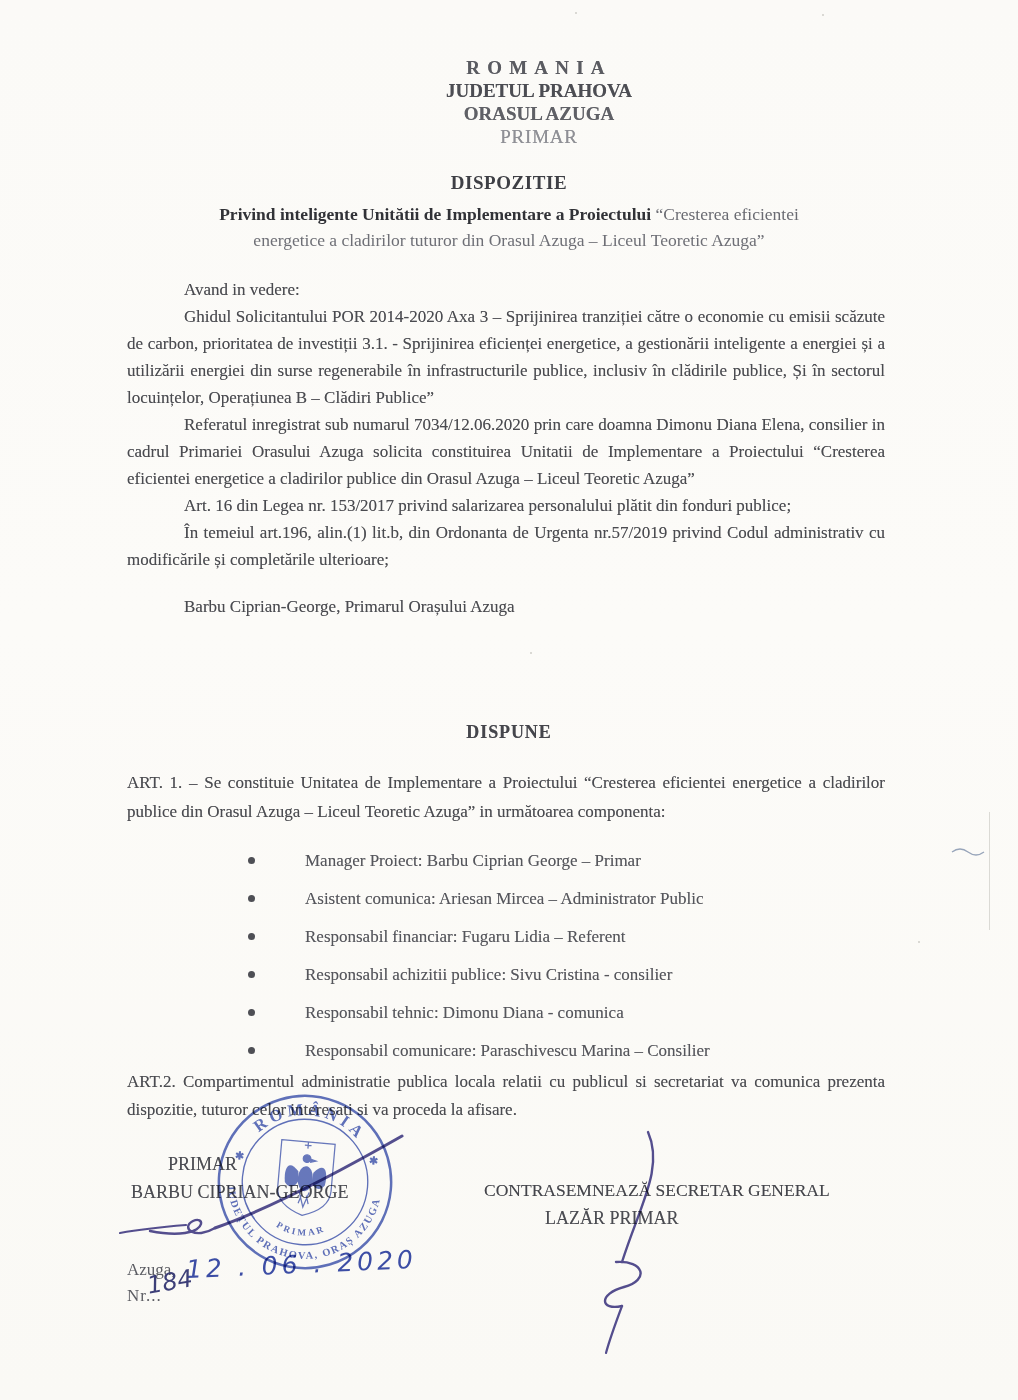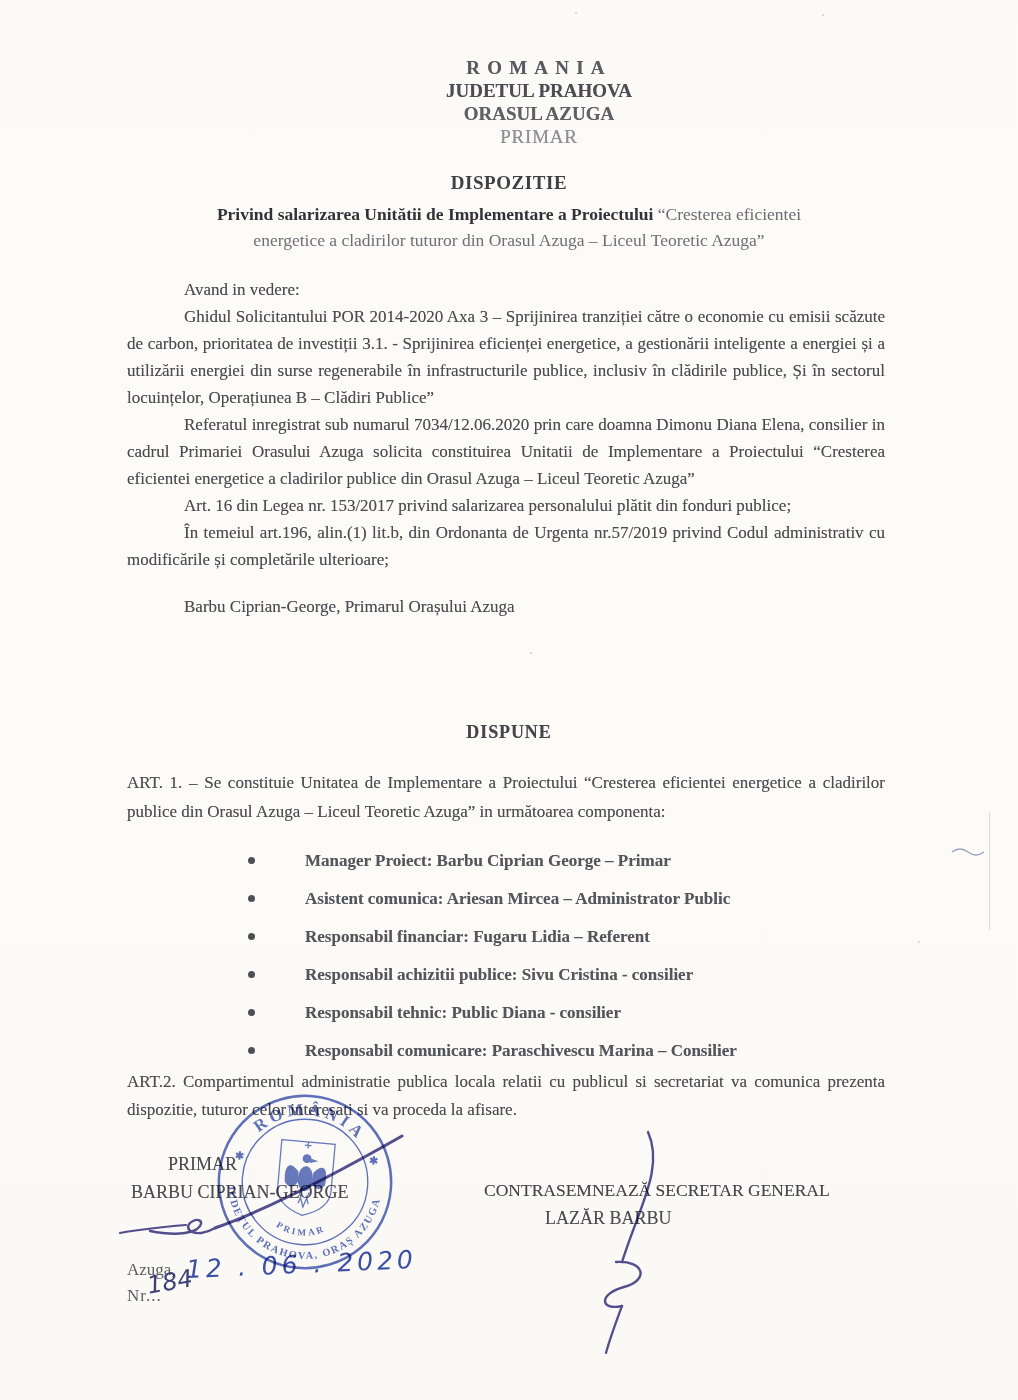--- a/index.html
+++ b/index.html
@@ -29,21 +29,21 @@
   .t-fade2{color:#6e6f76;}
   
   .body-block{position:absolute;top:276px;left:127px;width:758px;font-size:17px;line-height:27px;text-align:justify;text-shadow:0 0 .5px rgba(75,75,80,.45);}
   .body-block p{margin:0;text-indent:57px;}
   .issuer{margin-top:20px !important;}
   
   .dispune{position:absolute;top:722px;left:0;width:100%;font-weight:bold;font-size:18px;color:#45464c;letter-spacing:.05em;text-shadow:0 0 .6px rgba(70,70,75,.5);}
   .art1{position:absolute;top:768px;left:127px;width:758px;font-size:17px;line-height:29px;text-align:justify;text-shadow:0 0 .5px rgba(75,75,80,.45);}
   
   .members{position:absolute;top:848px;left:127px;width:758px;list-style:none;margin:0;padding:0;font-size:17px;}
-  .members li{position:relative;padding-left:178px;height:38px;line-height:26px;color:#55565c;text-shadow:0 0 .5px rgba(75,75,80,.4);font-weight:bold;}
+  .members li{position:relative;padding-left:178px;height:38px;line-height:26px;color:#55565c;text-shadow:0 0 .5px rgba(75,75,80,.4);}
   .members .dot{position:absolute;left:121px;top:9px;width:7px;height:7px;border-radius:50%;background:#4e4f55;}
   
   .art2{position:absolute;top:1068px;left:127px;width:758px;font-size:17px;line-height:28px;text-align:justify;text-shadow:0 0 .5px rgba(75,75,80,.45);}
   
   .sig{position:absolute;font-size:18px;color:#4b4c52;text-shadow:0 0 .5px rgba(75,75,80,.4);}
   .sig-left-role{left:168px;top:1154px;}
   .sig-left-name{left:131px;top:1182px;}
   .sig-right-role{left:484px;top:1180px;font-size:17.5px;color:#44454b;}
   .sig-right-name{left:545px;top:1208px;}
   
@@ -69,21 +69,21 @@
   <div class="header-block center">
     <div class="hline spaced">ROMANIA</div>
     <div class="hline">JUDETUL PRAHOVA</div>
     <div class="hline town">ORASUL AZUGA</div>
     <div class="hline light">PRIMAR</div>
   </div>
 
   <div class="title-block center">
     <div class="kicker">DISPOZITIE</div>
     <div class="title-lines">
-      <div><span class="t-bold">Privind salarizarea Unitătii de Implementare a Proiectului</span><span class="t-fade"> “Cresterea eficientei</span></div>
+      <div><span class="t-bold">Privind inteligente Unitătii de Implementare a Proiectului</span><span class="t-fade"> “Cresterea eficientei</span></div>
       <div class="t-fade2">energetice a cladirilor tuturor din Orasul Azuga –  Liceul Teoretic Azuga”</div>
     </div>
   </div>
 
   <div class="body-block">
     <p>Avand in vedere:</p>
     <p>Ghidul Solicitantului POR 2014-2020 Axa 3 – Sprijinirea tranziției către o economie cu emisii scăzute de carbon, prioritatea de investiții 3.1. - Sprijinirea eficienței energetice, a gestionării inteligente a energiei și a utilizării energiei din surse regenerabile în infrastructurile publice, inclusiv în clădirile publice, Și în sectorul locuințelor, Operațiunea B – Clădiri Publice”</p>
     <p>Referatul inregistrat sub numarul 7034/12.06.2020 prin care doamna Dimonu Diana Elena, consilier in cadrul Primariei Orasului Azuga solicita constituirea Unitatii de Implementare a Proiectului “Cresterea eficientei energetice a cladirilor publice din Orasul Azuga –  Liceul Teoretic Azuga”</p>
     <p>Art. 16 din Legea nr. 153/2017 privind salarizarea personalului plătit din fonduri publice;</p>
     <p>În temeiul art.196, alin.(1) lit.b, din Ordonanta de Urgenta nr.57/2019 privind Codul administrativ cu modificările și completările ulterioare;</p>
@@ -92,30 +92,30 @@
 
   <div class="dispune center">DISPUNE</div>
 
   <div class="art1">ART. 1. – Se constituie Unitatea de Implementare a Proiectului “Cresterea eficientei energetice a cladirilor publice din Orasul Azuga –  Liceul Teoretic Azuga” in următoarea componenta:</div>
 
   <ul class="members">
     <li><span class="dot"></span><span>Manager Proiect: Barbu  Ciprian George – Primar</span></li>
     <li><span class="dot"></span><span>Asistent comunica: Ariesan Mircea – Administrator Public</span></li>
     <li><span class="dot"></span><span>Responsabil financiar: Fugaru Lidia – Referent</span></li>
     <li><span class="dot"></span><span>Responsabil achizitii publice: Sivu Cristina - consilier</span></li>
-    <li><span class="dot"></span><span>Responsabil tehnic: Public Diana - consilier</span></li>
+    <li><span class="dot"></span><span>Responsabil tehnic: Dimonu Diana - comunica</span></li>
     <li><span class="dot"></span><span>Responsabil comunicare: Paraschivescu Marina – Consilier</span></li>
   </ul>
 
   <div class="art2">ART.2. Compartimentul administratie publica locala relatii cu publicul si secretariat va comunica prezenta dispozitie, tuturor celor interesati si va proceda la afisare.</div>
 
   <div class="sig sig-left-role">PRIMAR</div>
   <div class="sig sig-left-name">BARBU CIPRIAN-GEORGE</div>
   <div class="sig sig-right-role">CONTRASEMNEAZĂ SECRETAR GENERAL</div>
-  <div class="sig sig-right-name">LAZĂR BARBU</div>
+  <div class="sig sig-right-name">LAZĂR PRIMAR</div>
 
   <div class="foot place">Azuga,</div>
   <div class="foot nr">Nr...</div>
   <div class="hand hand-date">12 . 06 . 2020</div>
   <div class="hand hand-nr">184</div>
 
   <svg class="stamp" viewBox="0 0 220 220">
     <defs>
       <path id="arcTop" d="M 28 112 A 82 82 0 0 1 192 112"></path>
       <path id="arcBottom" d="M 18 110 A 92 92 0 0 0 202 110"></path>

